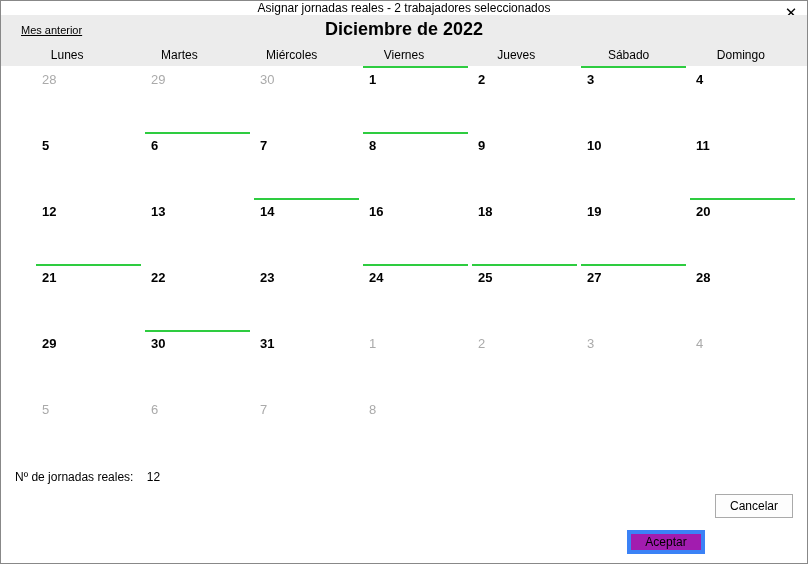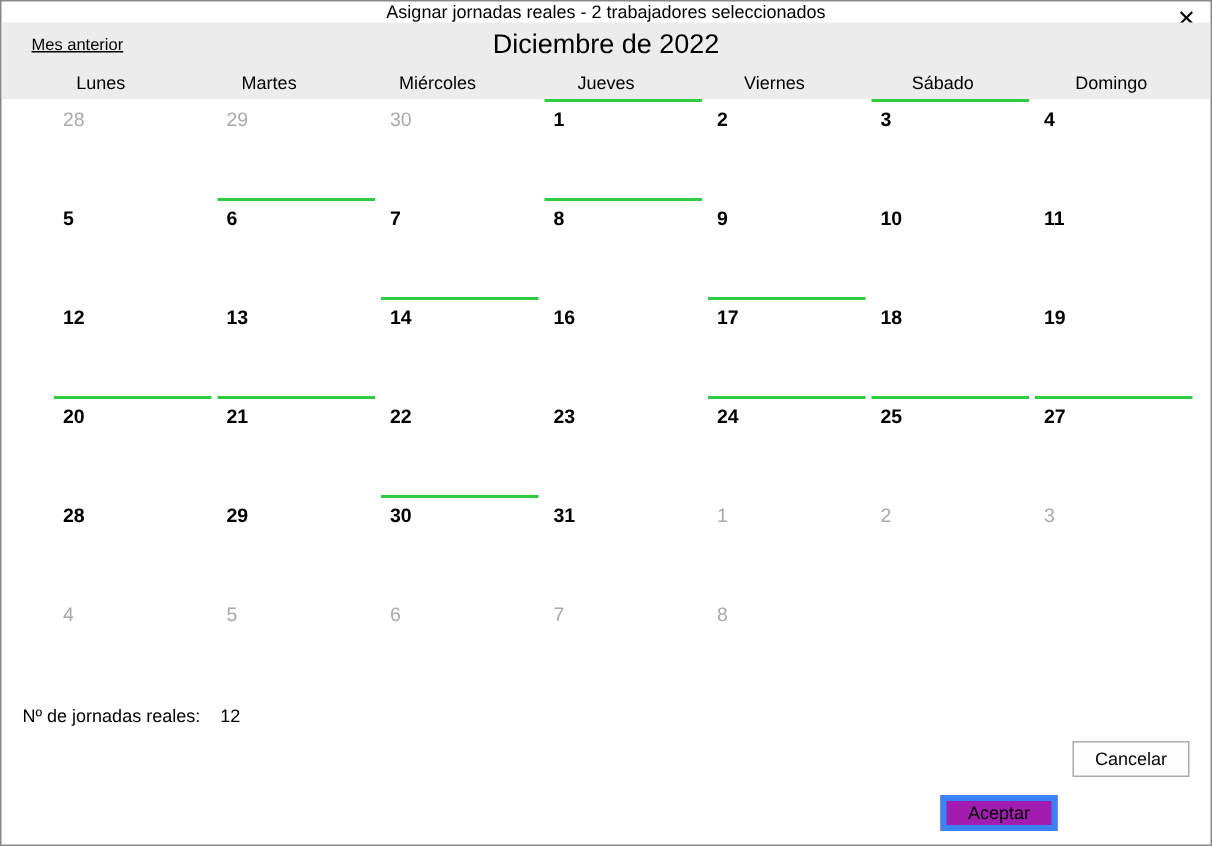--- a/index.html
+++ b/index.html
@@ -45,21 +45,21 @@
   }
   .monthbar .prev {
     position: absolute;
     left: 20px;
     font-size: 11px;
     text-decoration: underline;
     cursor: pointer;
   }
   .month-title {
     font-size: 18px;
-    font-weight: 400;
+    font-weight: 700;
   }
   .dayheader {
     display: grid;
     grid-template-columns: repeat(7, 1fr);
     background: #ececec;
     padding: 0 10px 0 10px;
   }
   .dayheader div {
     text-align: center;
     font-size: 12px;
@@ -124,22 +124,22 @@
 
 <div class="monthbar">
   <span class="prev">Mes anterior</span>
   <span class="month-title">Diciembre de 2022</span>
 </div>
 
 <div class="dayheader" id="dayheader">
     <div>Lunes</div>
     <div>Martes</div>
     <div>Miércoles</div>
+    <div>Viernes</div>
     <div>Jueves</div>
-    <div>Viernes</div>
     <div>Sábado</div>
     <div>Domingo</div>
   </div>
 
 <div class="grid" id="grid">
     <div class="cell other">28</div>
     <div class="cell other">29</div>
     <div class="cell other">30</div>
     <div class="cell marked">1</div>
     <div class="cell">2</div>
@@ -149,21 +149,20 @@
     <div class="cell marked">6</div>
     <div class="cell">7</div>
     <div class="cell marked">8</div>
     <div class="cell">9</div>
     <div class="cell">10</div>
     <div class="cell">11</div>
     <div class="cell">12</div>
     <div class="cell">13</div>
     <div class="cell marked">14</div>
     <div class="cell">16</div>
-    <div class="cell marked">17</div>
     <div class="cell">18</div>
     <div class="cell">19</div>
     <div class="cell marked">20</div>
     <div class="cell marked">21</div>
     <div class="cell">22</div>
     <div class="cell">23</div>
     <div class="cell marked">24</div>
     <div class="cell marked">25</div>
     <div class="cell marked">27</div>
     <div class="cell">28</div>

